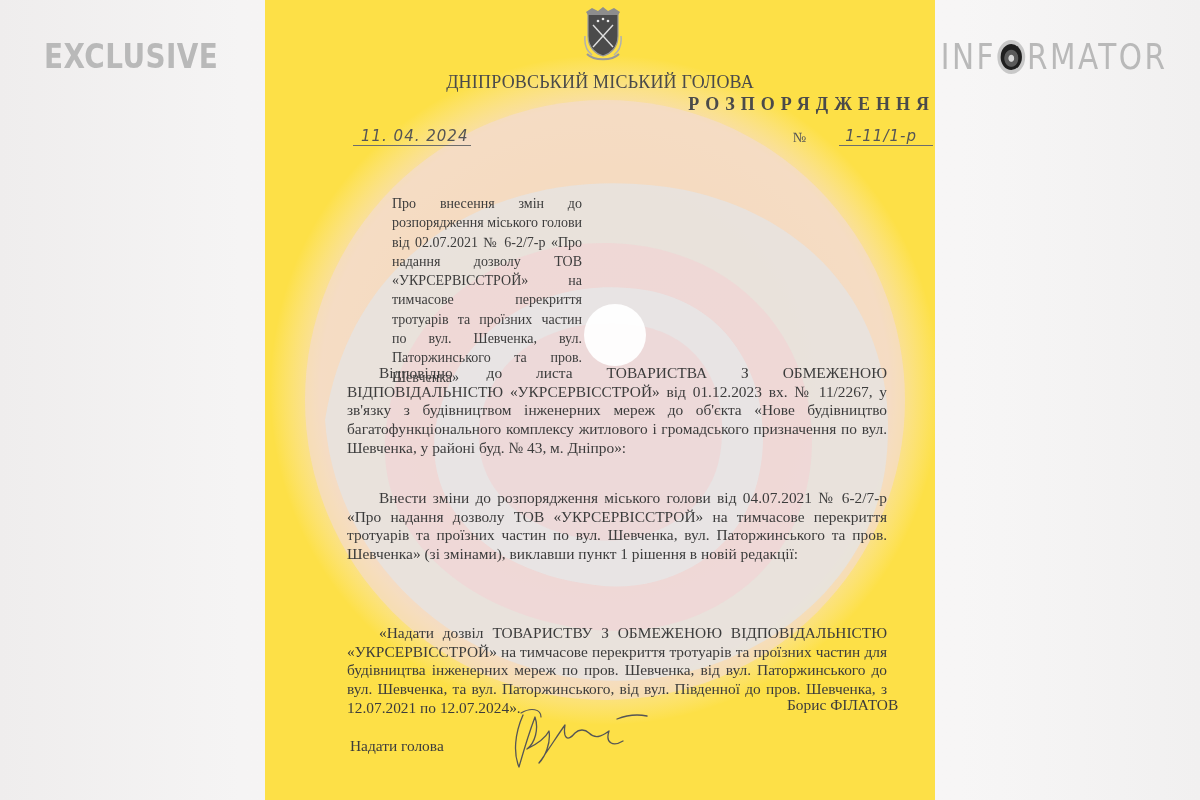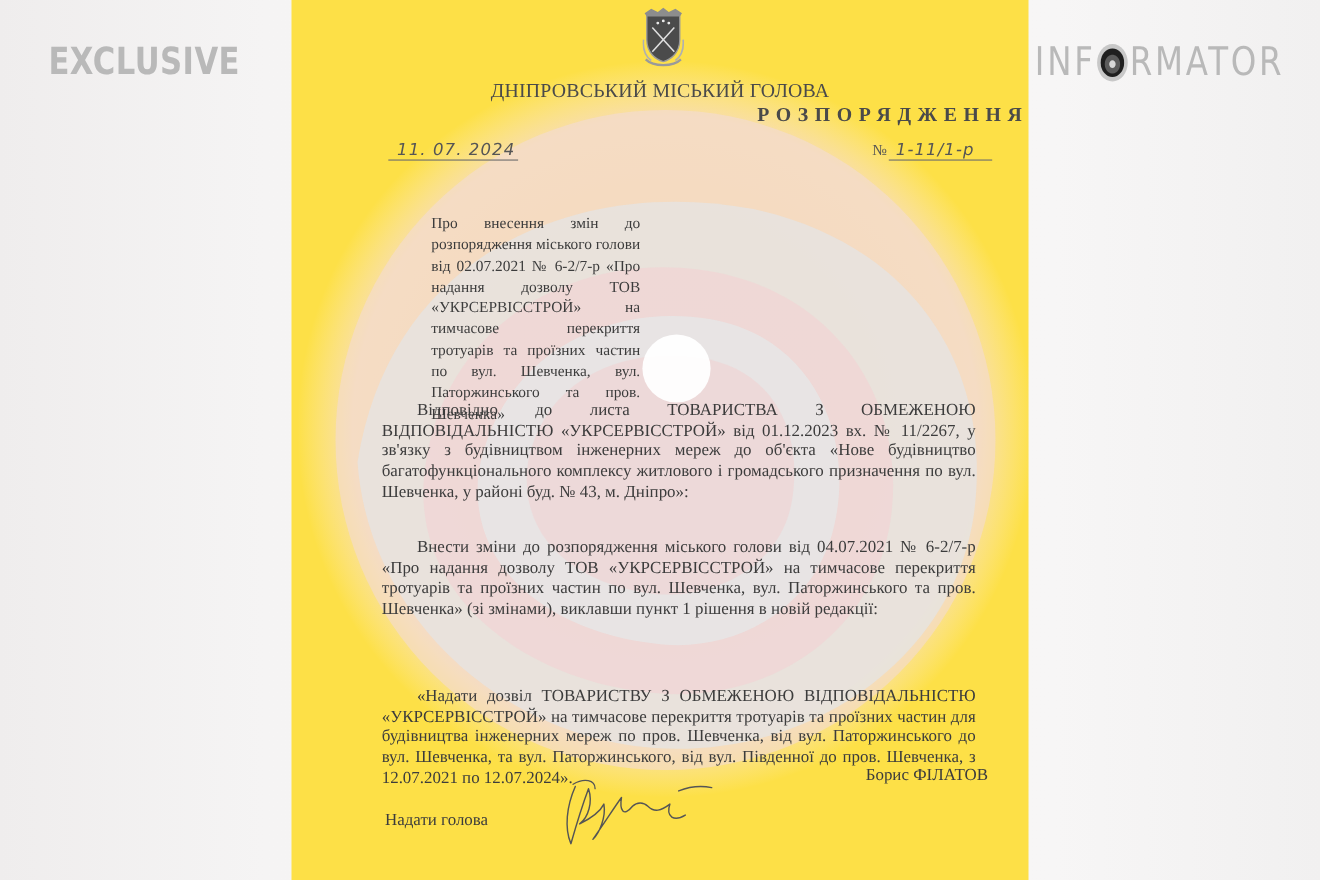--- a/index.html
+++ b/index.html
@@ -135,20 +135,21 @@
     margin-right: 2px;
   }
   .number-field .num-value {
     width: 88px;
     border-bottom: 1px solid #6d6d6d;
     font-family: "DejaVu Sans", sans-serif;
     font-style: italic;
     font-size: 15px;
     padding-left: 6px;
     letter-spacing: 1px;
+    margin-left: 31px;
   }
   .subject {
     position: absolute;
     left: 82px;
     top: 194px;
     width: 190px;
     font-size: 14px;
     line-height: 19.3px;
     text-align: justify;
     color: #3c3c3c;
@@ -232,21 +233,21 @@
       <line x1="9" y1="19" x2="29" y2="41" stroke="#e0e0e0" stroke-width="1.4"></line>
       <line x1="29" y1="19" x2="9" y2="41" stroke="#e0e0e0" stroke-width="1.4"></line>
       <path d="M3 48 C 10 55, 28 55, 35 48" fill="none" stroke="#9a9a9a" stroke-width="2"></path>
       <path d="M1 30 C 0 40, 4 46, 8 49" fill="none" stroke="#b0b0b0" stroke-width="1.5"></path>
       <path d="M37 30 C 38 40, 34 46, 30 49" fill="none" stroke="#b0b0b0" stroke-width="1.5"></path>
     </svg>
 
     <div class="org-title">ДНІПРОВСЬКИЙ МІСЬКИЙ ГОЛОВА</div>
     <div class="doc-type">РОЗПОРЯДЖЕННЯ</div>
 
-    <div class="date-field">11. 07. 2024</div>
+    <div class="date-field">11. 04. 2024</div>
 
     <div class="number-field">
       <span class="num-label">№</span>
       <span class="num-value">1-11/1-р</span>
     </div>
 
     <div class="subject">Про внесення змін до розпорядження міського голови від 02.07.2021 № 6-2/7-р «Про надання дозволу ТОВ «УКРСЕРВІССТРОЙ» на тимчасове перекриття тротуарів та проїзних частин по вул. Шевченка, вул. Паторжинського та пров. Шевченка»</div>
 
     <div class="para p1">Відповідно до листа ТОВАРИСТВА З ОБМЕЖЕНОЮ ВІДПОВІДАЛЬНІСТЮ «УКРСЕРВІССТРОЙ» від 01.12.2023 вх. № 11/2267, у зв'язку з будівництвом інженерних мереж до об'єкта «Нове будівництво багатофункціонального комплексу житлового і громадського призначення по вул. Шевченка, у районі буд. № 43, м. Дніпро»:</div>
     <div class="para p2">Внести зміни до розпорядження міського голови від 04.07.2021 № 6-2/7-р «Про надання дозволу ТОВ «УКРСЕРВІССТРОЙ» на тимчасове перекриття тротуарів та проїзних частин по вул. Шевченка, вул. Паторжинського та пров. Шевченка» (зі змінами), виклавши пункт 1 рішення в новій редакції:</div>

